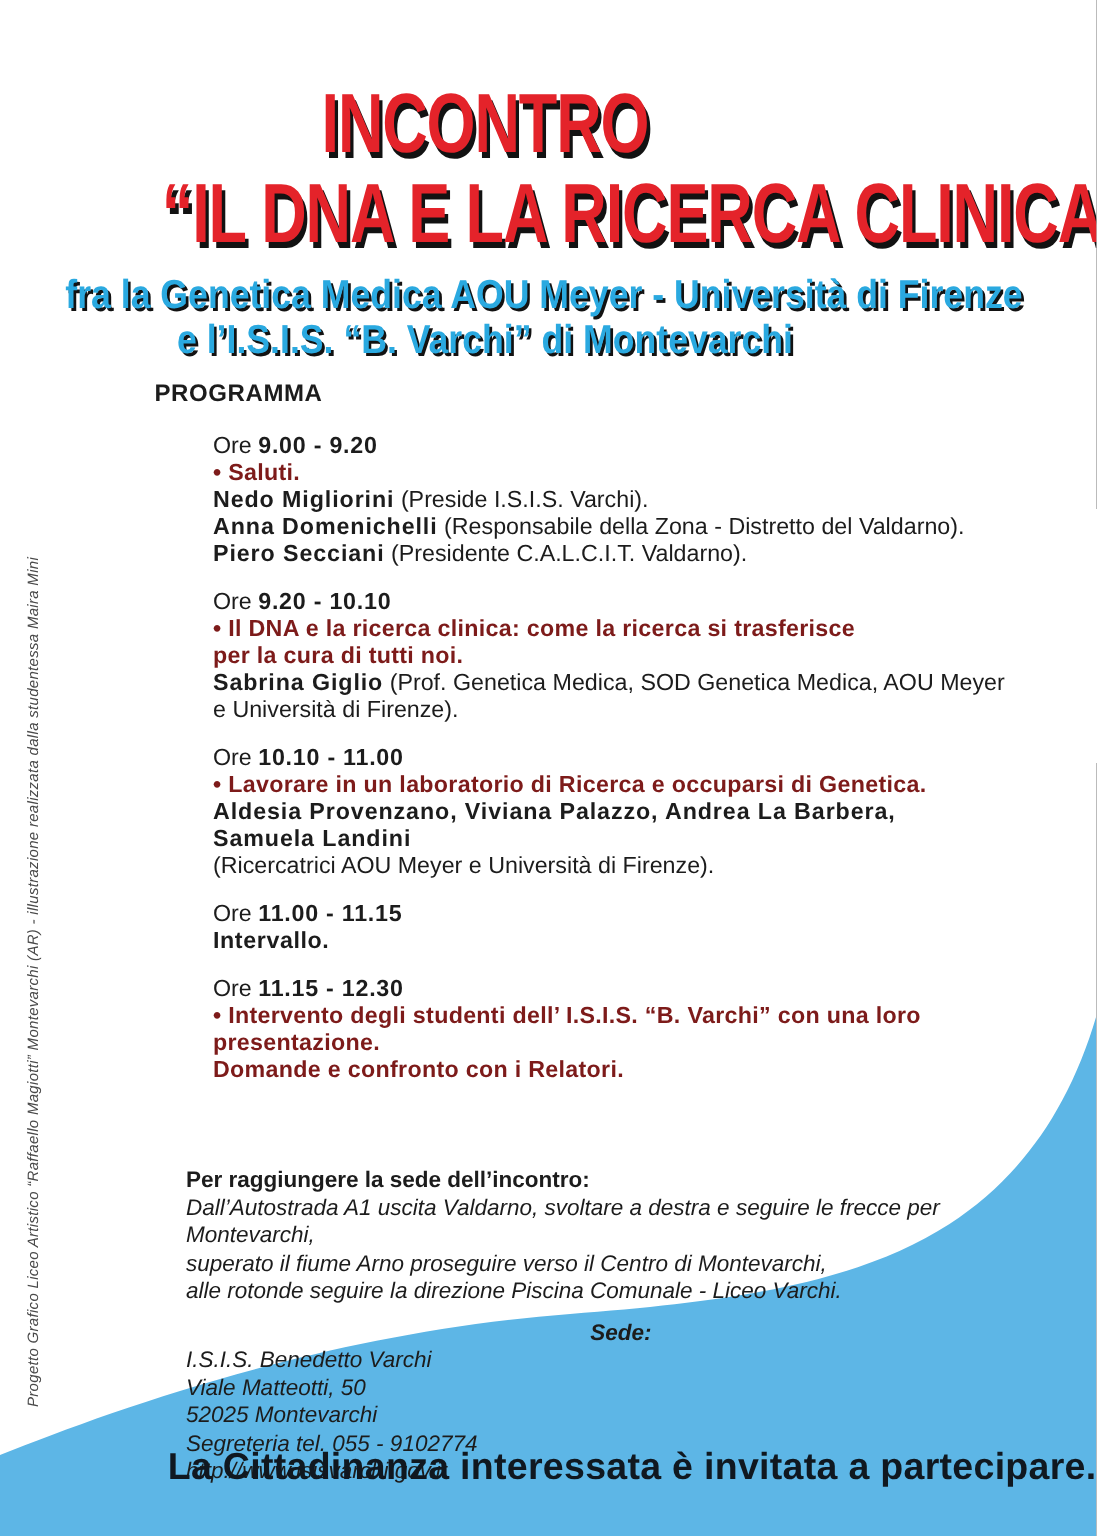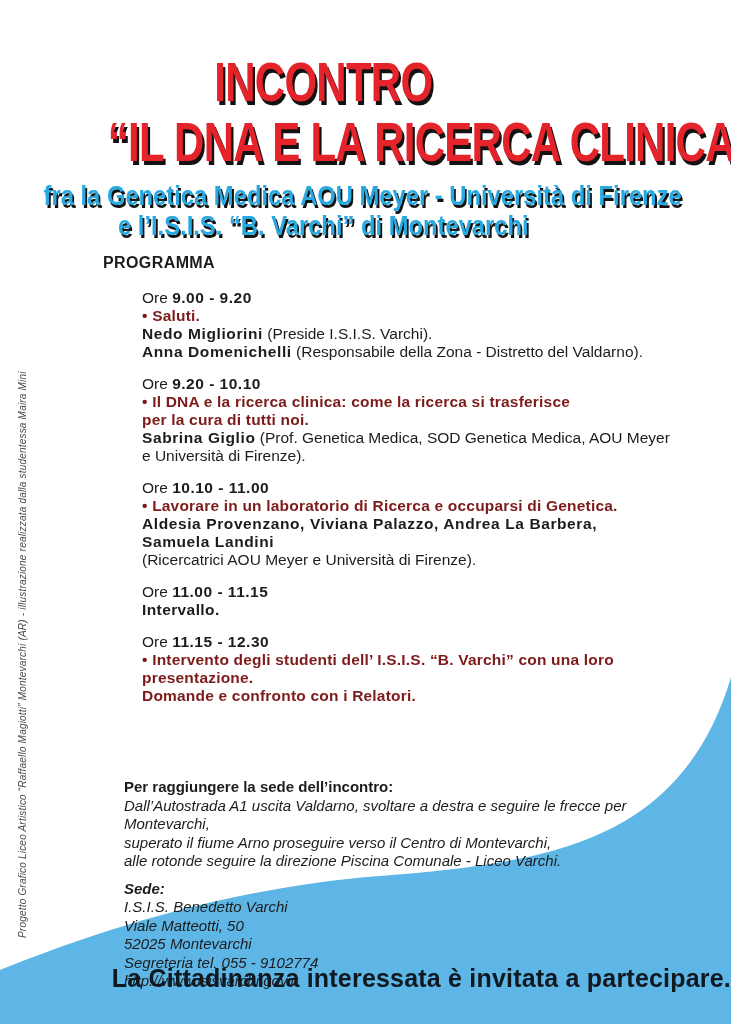--- a/index.html
+++ b/index.html
@@ -44,21 +44,21 @@
   .topic { color:#7d1b1a; font-weight:bold; white-space:pre-line; letter-spacing:0.2px; }
   .speaker b { letter-spacing:0.6px; }
   .speaker .role { white-space:pre-line; }
   .names-bold { font-weight:bold; white-space:pre-line; letter-spacing:0.6px; }
   .bold-line { font-weight:bold; letter-spacing:0.4px; }
 
   
   .bottom-info { position:absolute; left:124px; top:778px; width:580px; z-index:1; font-size:15px; line-height:18.5px; }
   .dir-heading { font-weight:bold; }
   .italic-block { font-style:italic; white-space:pre-line; }
-  .venue-heading { font-weight:bold; font-style:italic; margin-top:9px; }
+  .venue-heading { font-weight:bold; font-style:italic; margin-top:9px;text-align:center; }
 
   
   .footer {
     position:absolute; left:0; top:964px; width:731px; z-index:1;
     text-align:right; font-weight:bold; font-size:25px; color:#101820;
     letter-spacing:0.2px;
   }
 </style>
 </head>
 <body>
@@ -81,20 +81,21 @@
   </div>
 
   <div class="program">
     <div class="prog-heading">PROGRAMMA</div>
 
     <div class="session first">
       <div class="time"><span>Ore</span> <b>9.00 - 9.20</b></div>
       <div class="topic">• Saluti.</div>
       <div class="speaker"><b>Nedo Migliorini</b> <span class="role">(Preside I.S.I.S. Varchi).</span></div>
       <div class="speaker"><b>Anna Domenichelli</b> <span class="role">(Responsabile della Zona - Distretto del Valdarno).</span></div>
+      <div class="speaker"><b>Piero Secciani</b> <span class="role">(Presidente C.A.L.C.I.T. Valdarno).</span></div>
     </div>
 
     <div class="session">
       <div class="time"><span>Ore</span> <b>9.20 - 10.10</b></div>
       <div class="topic">• Il DNA e la ricerca clinica: come la ricerca si trasferisce
 per la cura di tutti noi.</div>
       <div class="speaker"><b>Sabrina Giglio</b> <span class="role">(Prof. Genetica Medica, SOD Genetica Medica, AOU Meyer
 e Università di Firenze).</span></div>
     </div>
 

